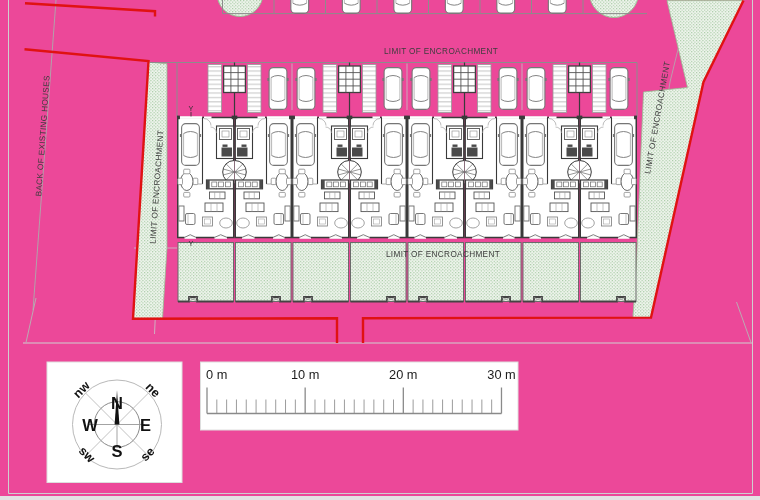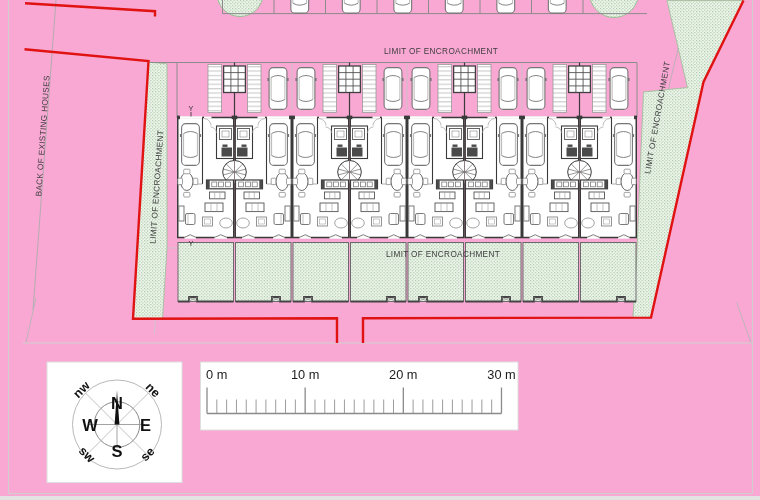--- a/index.html
+++ b/index.html
@@ -1,17 +1,17 @@
 <!DOCTYPE html>
 <html><head>
 <meta charset="utf-8">
 <title>Site Plan</title>
 <style>
   html,body{margin:0;padding:0;background:#fff;}
-  #sheet{position:relative;width:760px;height:500px;background:#f9a8d4;overflow:hidden;}
+  #sheet{position:relative;width:760px;height:500px;background:#ec4899;overflow:hidden;}
   svg text{font-family:"Liberation Sans","DejaVu Sans",sans-serif;}
   .enc-label{font-size:8.2px;letter-spacing:0.35px;fill:#3d3d3d;}
   .sec-marker{font-size:7.2px;fill:#2f2f2f;}
   .cardinal{font-size:16.5px;font-weight:bold;fill:#111;}
   .intercardinal{font-size:12.5px;font-weight:bold;fill:#111;}
   .scale-label{font-size:12.8px;fill:#1c1c1c;}
 </style>
 </head>
 <body>
 

